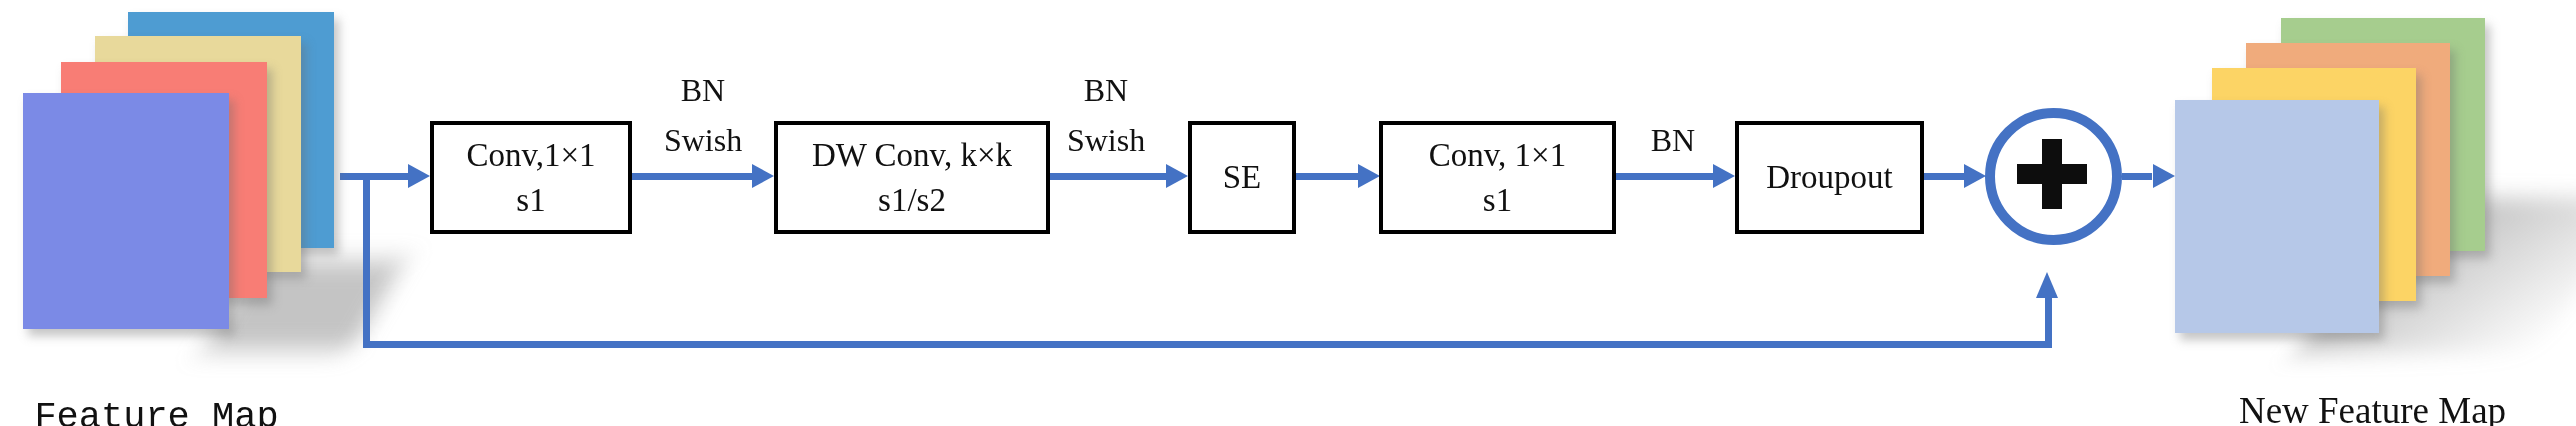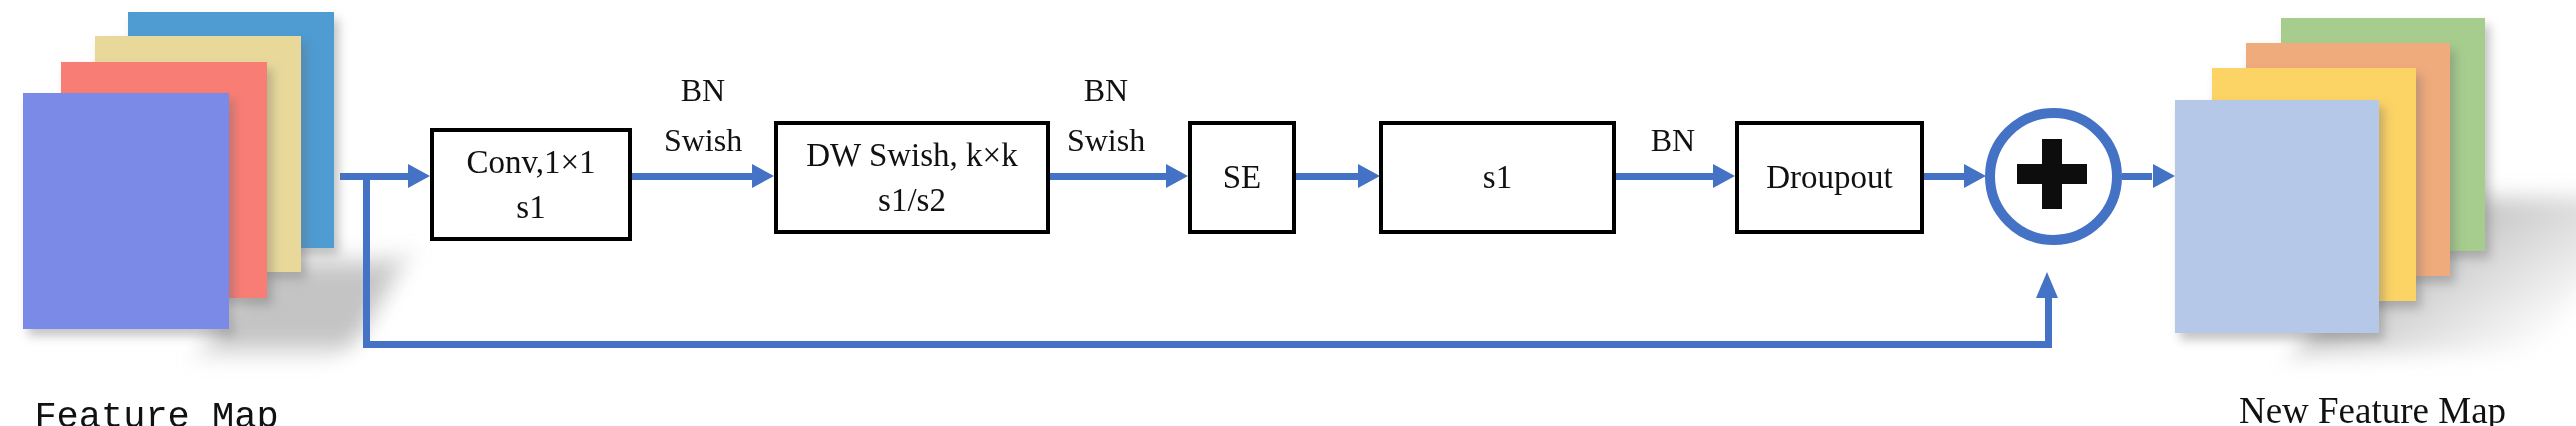--- a/index.html
+++ b/index.html
@@ -24,21 +24,21 @@
     background:rgba(125,125,125,.45);filter:blur(12.4px);transform:skewX(-30deg);}
   #shadow-right{left:2350px;top:198px;width:241px;height:156px;
     background:linear-gradient(125deg,rgba(115,115,115,.55),rgba(190,190,190,0));
     filter:blur(11px);transform:skewX(-35deg);}
 
   
   .box{position:absolute;top:121px;height:113px;box-sizing:border-box;z-index:3;
        background:var(--box_fill);border:4.7px solid var(--box_border);
        display:flex;flex-direction:column;align-items:center;justify-content:center;
        font-size:33px;line-height:45px;text-align:center;}
-  #box1{left:430px;width:202px;margin-top:7px;}
+  #box1{left:430px;width:202px;}
   #box2{left:774px;width:276px;}
   #box3{left:1188px;width:108px;}
   #box4{left:1379px;width:237px;}
   #box5{left:1735px;width:189px;}
 
   
   .seg{position:absolute;background:var(--arrow_blue);z-index:1;}
   .hseg{height:7px;top:173px;}
   #a1{left:340px;width:68px;}
   #a2{left:632px;width:121px;}
@@ -113,27 +113,28 @@
 <div class="seg" id="s1"></div>
 <div class="seg" id="s2"></div>
 <div class="seg" id="s3"></div>
 <div id="sh"></div>
 
 <div class="box" id="box1">
   <span>Conv,1×1</span>
   <span>s1</span>
 </div>
 <div class="box" id="box2">
-  <span>DW Swish, k×k</span>
+  <span>DW Conv, k×k</span>
   <span>s1/s2</span>
 </div>
 <div class="box" id="box3">
   <span>SE</span>
 </div>
 <div class="box" id="box4">
+  <span>Conv, 1×1</span>
   <span>s1</span>
 </div>
 <div class="box" id="box5">
   <span>Droupout</span>
 </div>
 
 <div class="elabel" id="el1">
   <div>BN</div>
   <div>Swish</div>
 </div>

